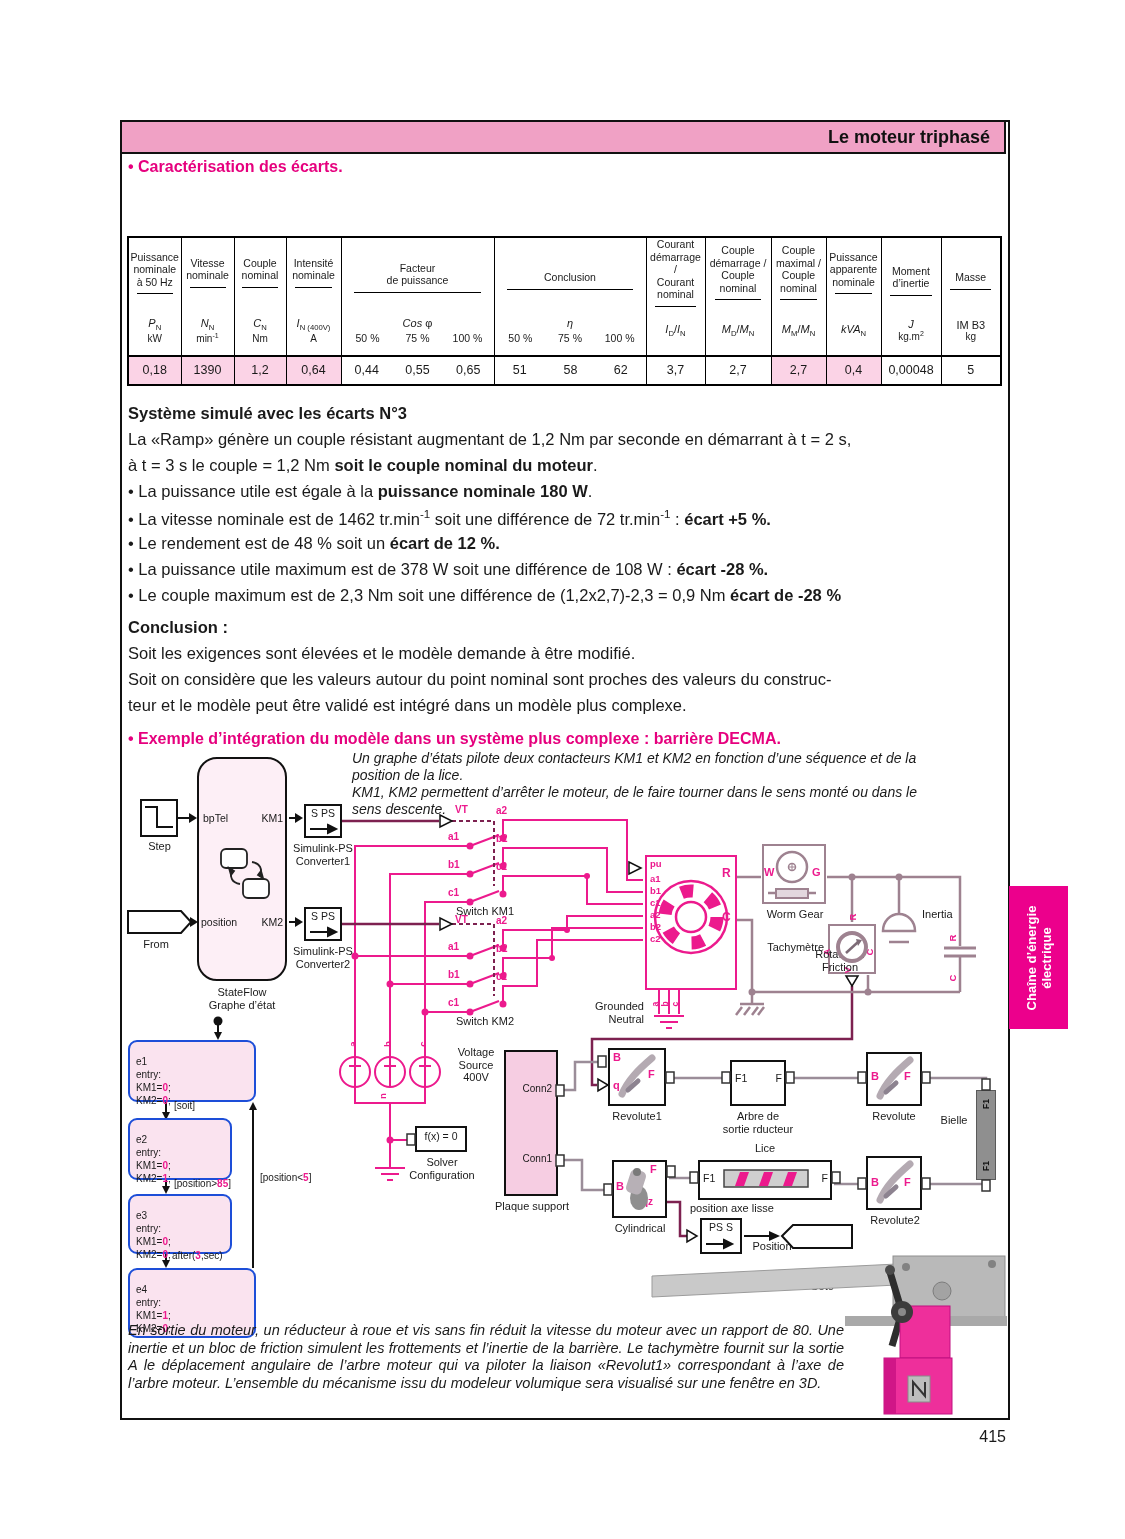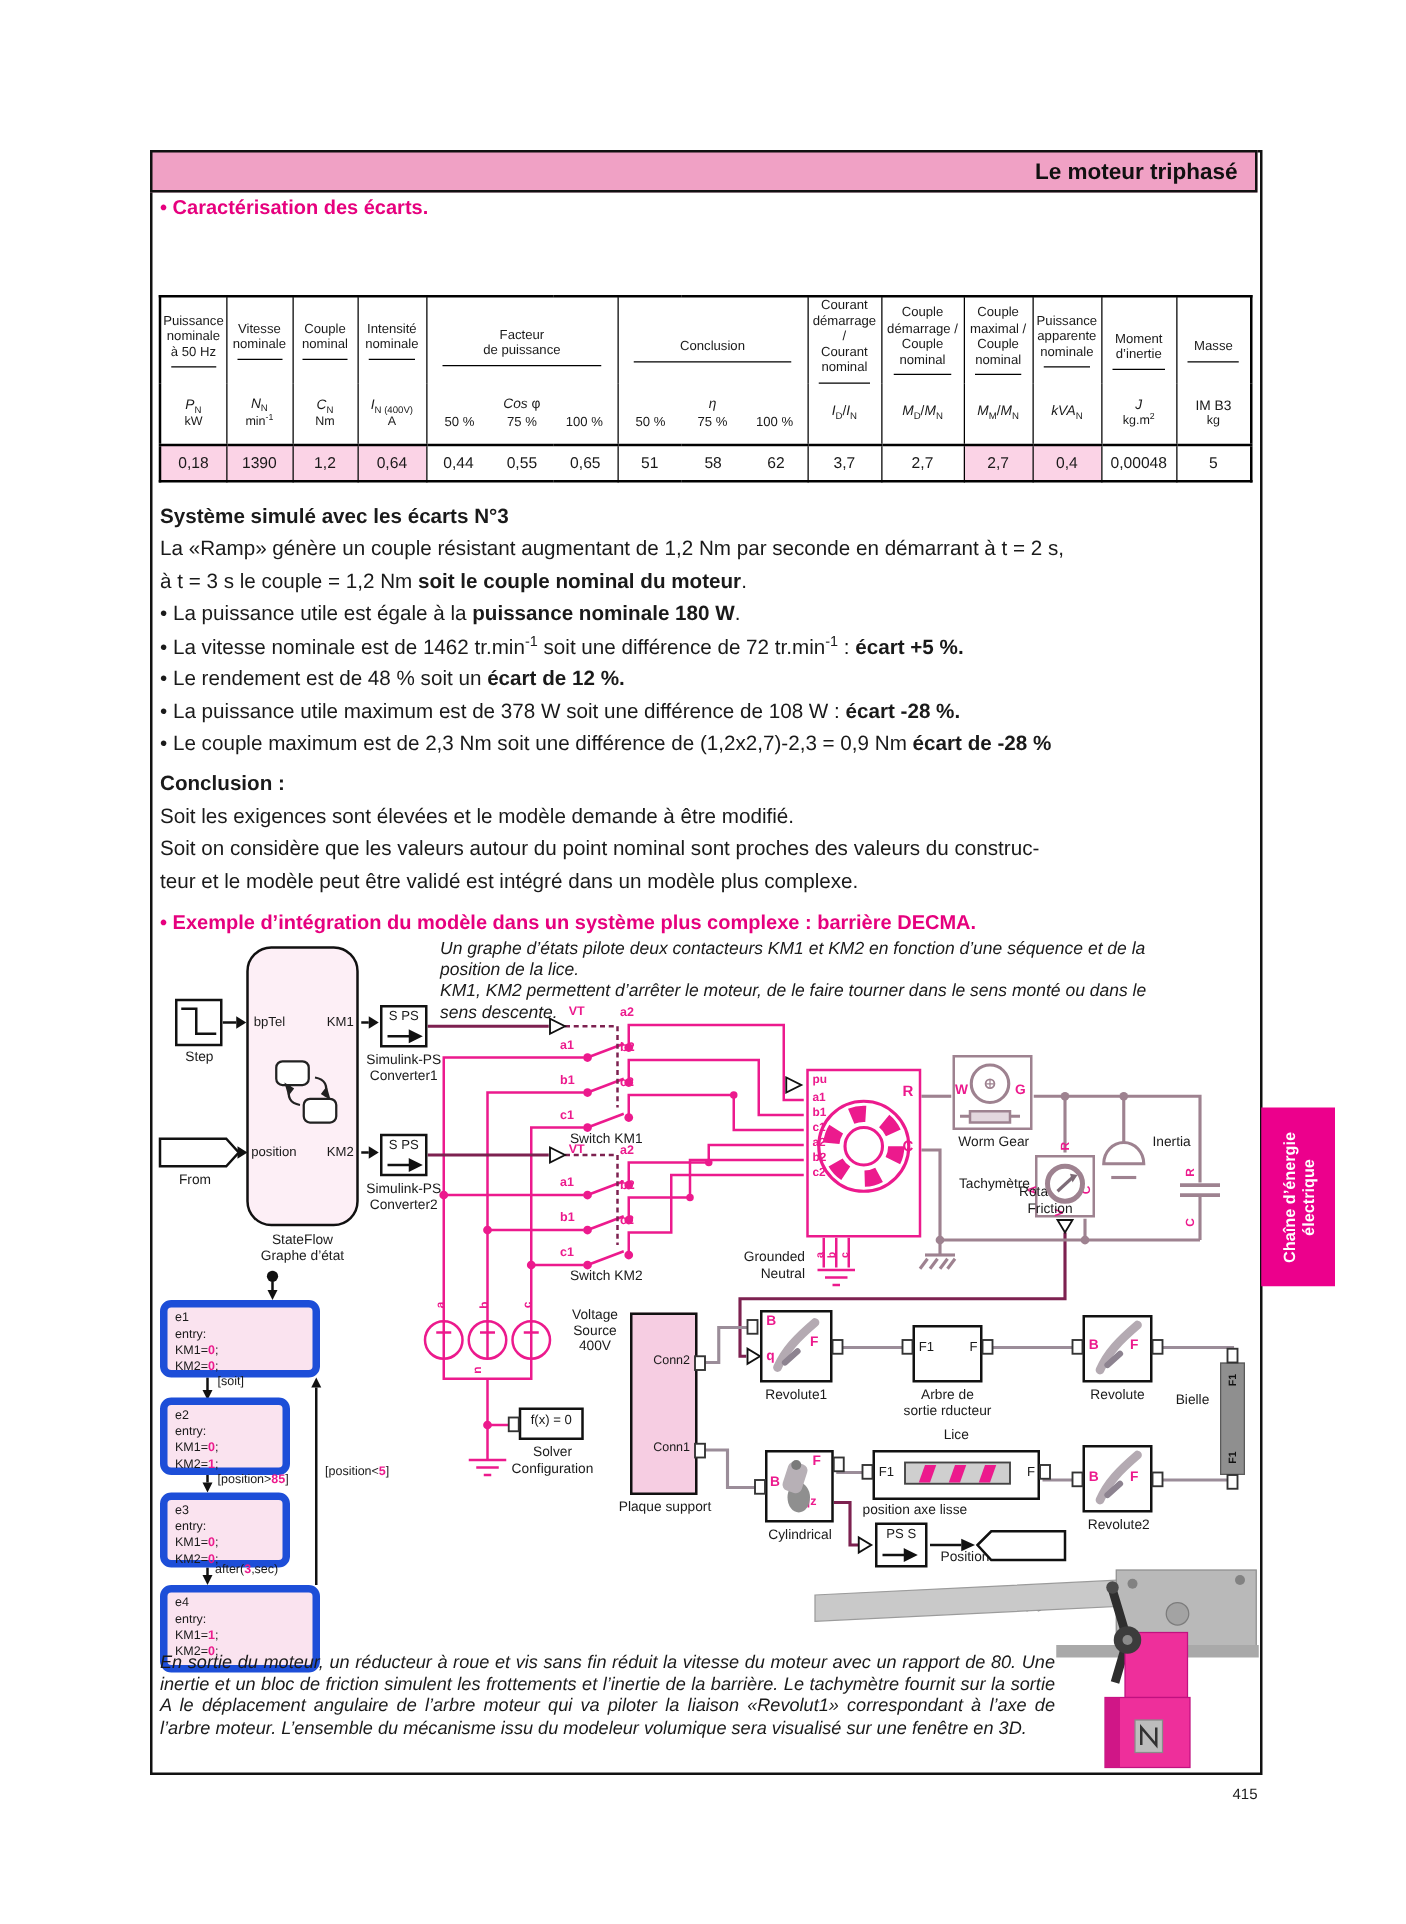--- a/index.html
+++ b/index.html
@@ -38,22 +38,22 @@
   .sep{width:72%;margin:5px auto 0;border-top:1.5px solid #000;}
   .pcts{display:flex;margin-top:3px;}
   .pcts span{flex:1;font-size:10.5px;}
   .unit{font-size:10px;}
   
   .dlab{font-size:11px;line-height:12.5px;text-align:center;}
   .plab{font-size:10px;font-weight:bold;color:#ec1a8d;}
   .rot{transform:rotate(-90deg);transform-origin:center;font-size:9.5px;font-weight:bold;color:#ec1a8d;
        width:16px;height:12px;text-align:center;line-height:12px;}
   .blk{position:absolute;border:2px solid #111;background:#fff;box-sizing:border-box;}
-  .state{position:absolute;border:6px solid #1d4ed8;border-radius:9px;background:#fae3ef;
-         font-size:10px;line-height:13px;padding:2px 6px;box-sizing:border-box;}
+  .state{position:absolute;border:2px solid #1d4ed8;border-radius:9px;background:#fae3ef;
+         font-size:10px;line-height:13px;padding:13px 6px;box-sizing:border-box;}
   .tlab{position:absolute;font-size:10px;}
   svg{position:absolute;left:0;top:0;}
 </style>
 </head>
 <body>
 
 <div id="page">
 
   <svg width="1125" height="1539">
 
@@ -547,21 +547,21 @@
   </div>
   <div class="tlab" style="left:172px;top:1250px;"><span>after(</span><span class="c-pink">3</span><span>,sec)</span></div>
   <div class="state" style="left:128px;top:1268px;width:128px;height:70px;">
     <div><span>e4</span></div>
       <div><span>entry:</span></div>
     <div><span>KM1=</span><span class="c-pink">1</span><span>;</span></div>
       <div><span>KM2=</span><span class="c-pink">0</span><span>;</span></div>
   </div>
 
   <div class="abs it-note" style="left:128px;top:1322px;width:716px;font-size:14.5px;line-height:17.5px;text-align:justify;">En sortie du moteur, un réducteur à roue et vis sans fin réduit la vitesse du moteur avec un rapport de 80. Une inertie et un bloc de friction simulent les frottements et l’inertie de la barrière. Le tachymètre fournit sur la sortie A le déplacement angulaire de l’arbre moteur qui va piloter la liaison «Revolut1» correspondant à l’axe de l’arbre moteur. L’ensemble du mécanisme issu du modeleur volumique sera visualisé sur une fenêtre en 3D.</div>
-  <div class="abs" style="left:946px;top:1428px;width:60px;text-align:right;font-size:12px;">415</div>
+  <div class="abs" style="left:946px;top:1428px;width:60px;text-align:right;font-size:16px;">415</div>
 
   <svg width="1125" height="1539" style="pointer-events:none;">
 
     <path d="M145,807 H157 V827 H173" stroke="#111" stroke-width="2" fill="none"></path>
 
     <g stroke="#222" stroke-width="1.8" fill="#fff">
       <rect x="221" y="849" width="26" height="19" rx="5"></rect>
       <rect x="243" y="879" width="26" height="19" rx="5"></rect>
       <path d="M252,862 q12,2 8,15" fill="none"></path>
         <polygon points="258,875 263,878 261,871" fill="#222"></polygon>

